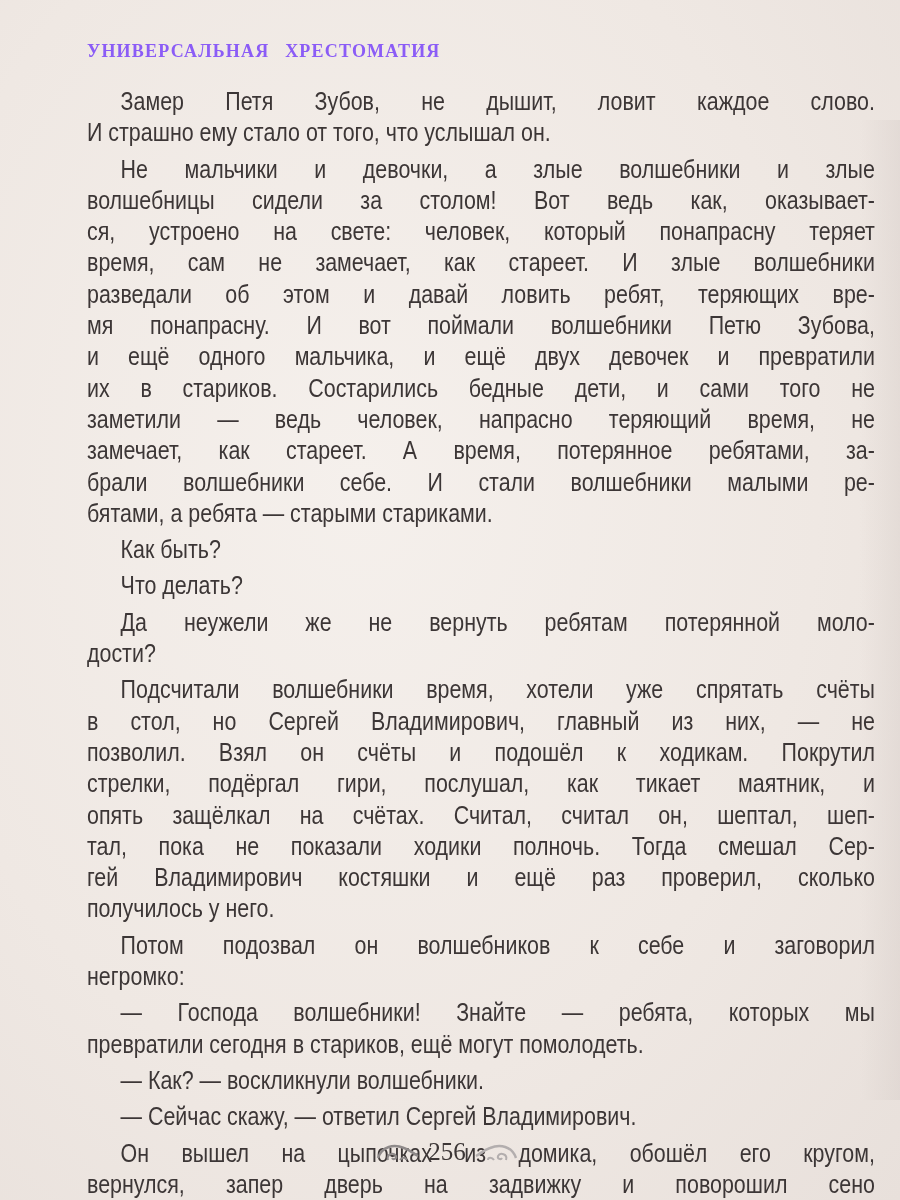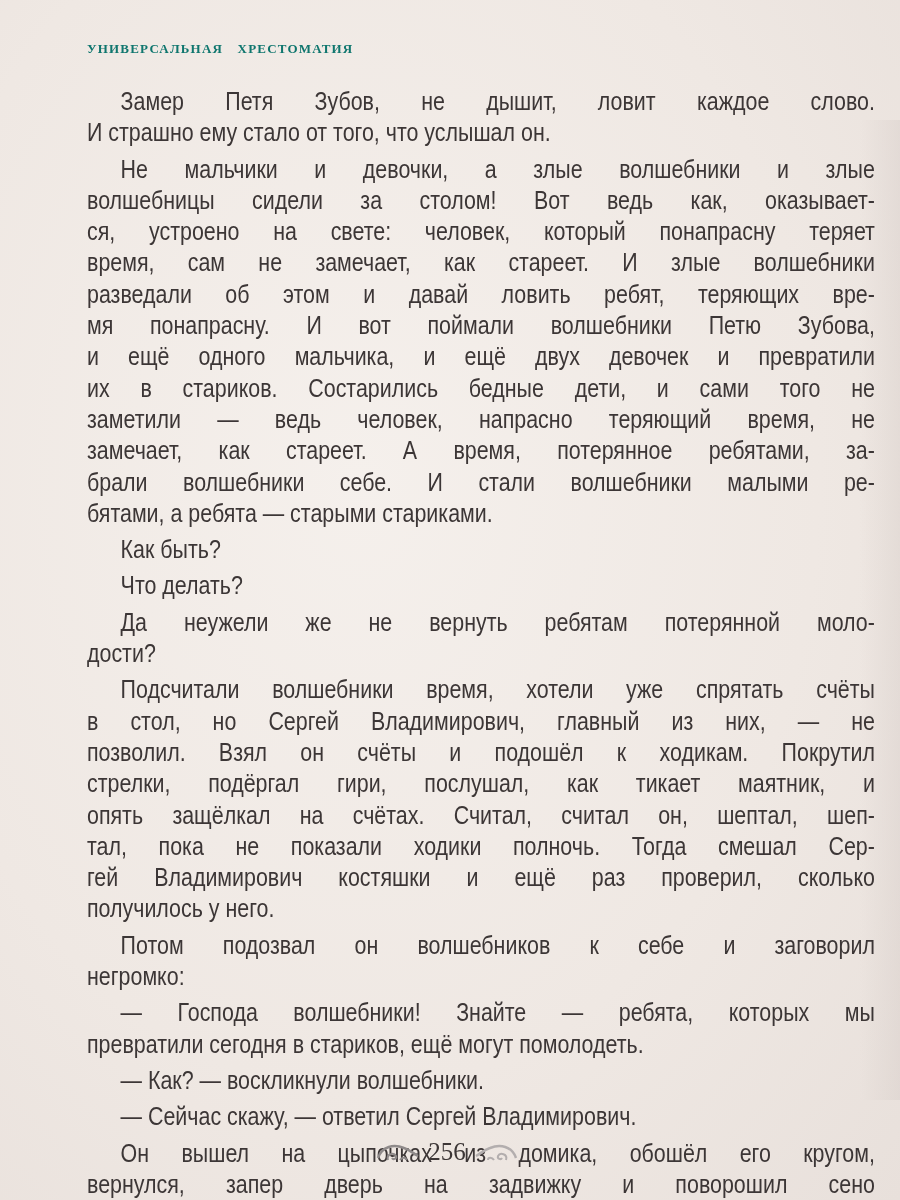--- a/index.html
+++ b/index.html
@@ -13,22 +13,22 @@
       position: absolute; inset: 0;
       background: radial-gradient(ellipse at 40% 40%, #f5f0ec 0%, #efe8e3 60%, #e8e0db 100%);
     }
     .bleed {
       position: absolute; right: 0; top: 120px; width: 40px; height: 980px;
       background: linear-gradient(to right, rgba(240,232,228,0) 0%, rgba(210,200,196,0.35) 100%);
     }
     .running-head {
       position: absolute; left: 87px; top: 41px;
       font-family: "Liberation Serif", serif;
-      font-weight: bold; font-size: 13px; letter-spacing: 1.2px;
-      color: #0f766e;
+      font-weight: bold; font-size: 18px; letter-spacing: 1.2px;
+      color: #8b5cf6;
       word-spacing: 10px;
     }
     .body-text {
       position: absolute; left: 87px; top: 86px; width: 788px;
       font-family: "Liberation Sans", sans-serif;
       font-size: 25.5px; line-height: 31.3px;
       color: #3c3636;
       transform: scaleX(0.84);
       transform-origin: left top;
     }

